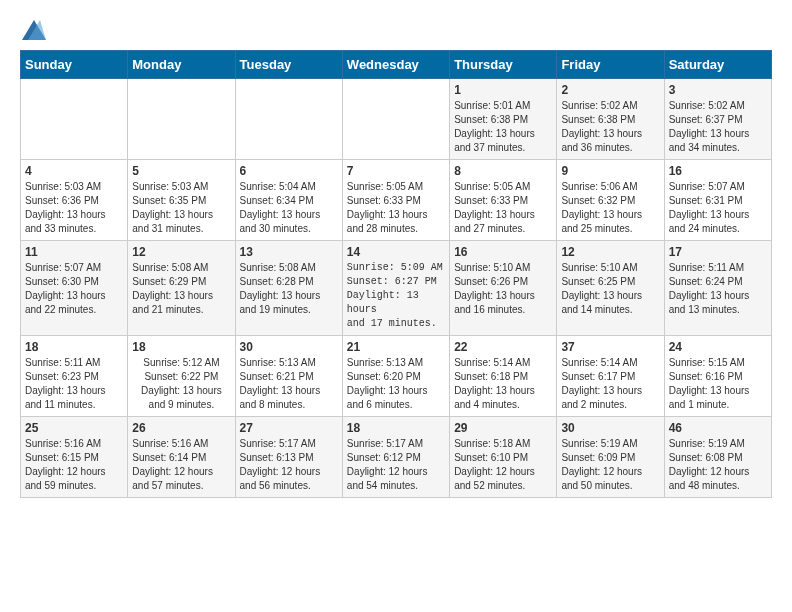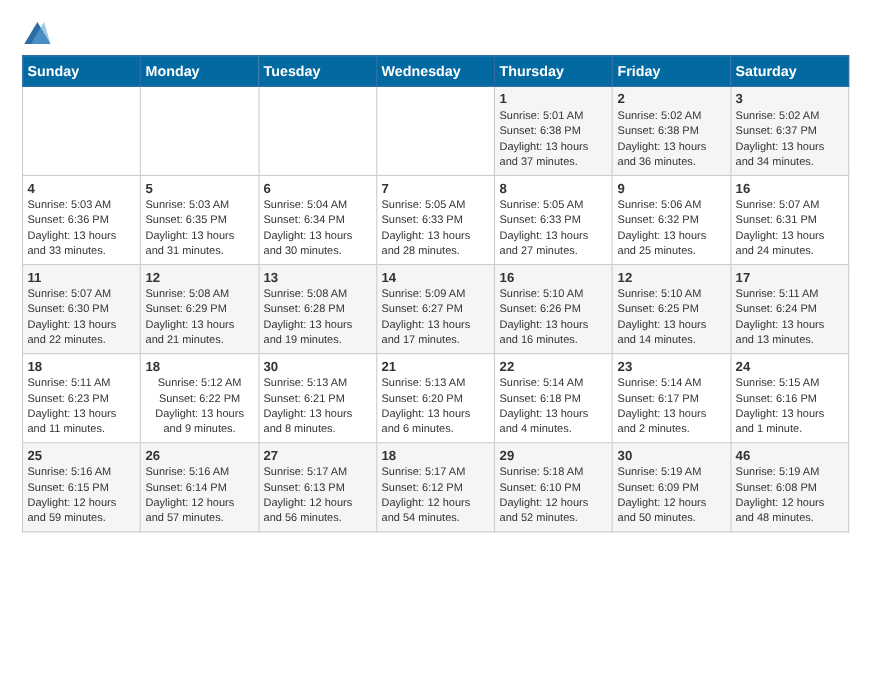--- a/index.html
+++ b/index.html
@@ -218,21 +218,21 @@
         </td>
         <td>
           <span class="day-num">13</span>
           <div class="day-info" style="white-space: pre-line;">Sunrise: 5:08 AM
 Sunset: 6:28 PM
 Daylight: 13 hours
 and 19 minutes.</div>
         </td>
         <td>
           <span class="day-num">14</span>
-          <div class="day-info" style="white-space: pre-line;">Sunrise: 5:09 AM
+          <div class="day-info" style="white-space: pre-line; font-family: Liberation Mono, monospace;">Sunrise: 5:09 AM
 Sunset: 6:27 PM
 Daylight: 13 hours
 and 17 minutes.</div>
         </td>
         <td>
           <span class="day-num">16</span>
           <div class="day-info" style="white-space: pre-line;">Sunrise: 5:10 AM
 Sunset: 6:26 PM
 Daylight: 13 hours
 and 16 minutes.</div>
@@ -282,21 +282,21 @@
 and 6 minutes.</div>
         </td>
         <td>
           <span class="day-num">22</span>
           <div class="day-info" style="white-space: pre-line;">Sunrise: 5:14 AM
 Sunset: 6:18 PM
 Daylight: 13 hours
 and 4 minutes.</div>
         </td>
         <td>
-          <span class="day-num">23</span>
+          <span class="day-num">37</span>
           <div class="day-info" style="white-space: pre-line;">Sunrise: 5:14 AM
 Sunset: 6:17 PM
 Daylight: 13 hours
 and 2 minutes.</div>
         </td>
         <td>
           <span class="day-num">24</span>
           <div class="day-info" style="white-space: pre-line;">Sunrise: 5:15 AM
 Sunset: 6:16 PM
 Daylight: 13 hours

